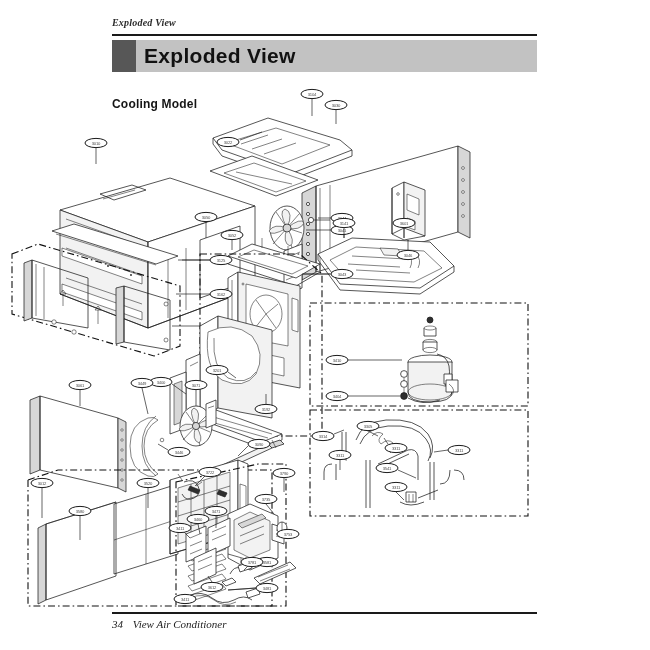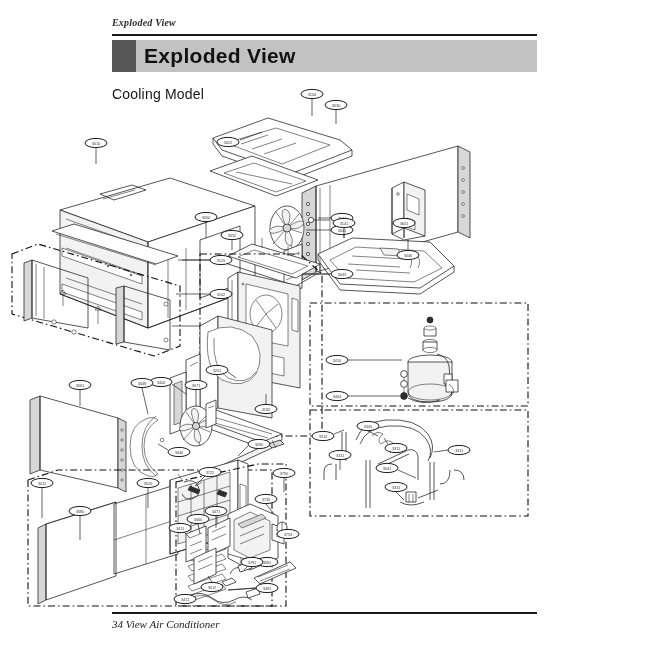--- a/index.html
+++ b/index.html
@@ -33,35 +33,35 @@
   .titleblock{
     position:absolute;left:112px;top:40px;width:24px;height:32px;
     background:#575757;
   }
   .titletext{
     position:absolute;left:144px;top:44px;
     font-family:"Liberation Sans", sans-serif;
     font-weight:bold;font-size:21px;color:#111;letter-spacing:.3px;
   }
   .subtitle{
-    position:absolute;left:112px;top:86px;
+    position:absolute;left:112px;top:97px;
     font-family:"Liberation Sans", sans-serif;
-    font-weight:normal;font-size:14px;color:#151515;letter-spacing:.2px;
+    font-weight:bold;font-size:12px;color:#151515;letter-spacing:.2px;
   }
 
   
   .footrule{
     position:absolute;left:112px;top:612px;width:425px;height:2px;background:#1a1a1a;
   }
   .footer{
     position:absolute;left:112px;top:618px;
     font-family:"Liberation Serif", serif;
     font-style:italic;font-size:11px;color:#222;
   }
-  .footer .pg{font-weight:normal;}
+  .footer .pg{font-weight:normal;margin-right:7px;}
 
   
   .canvas{position:absolute;left:0;top:88px;width:650px;height:524px;}
   svg.dia{position:absolute;left:0;top:0;width:650px;height:524px;}
 
   
   .balloon ellipse{fill:#ffffff;stroke:#1b1b1b;stroke-width:1;}
   .balloon text{
     font-family:"Liberation Sans", sans-serif;
     font-size:4.2px;fill:#2a2a2a;text-anchor:middle;

